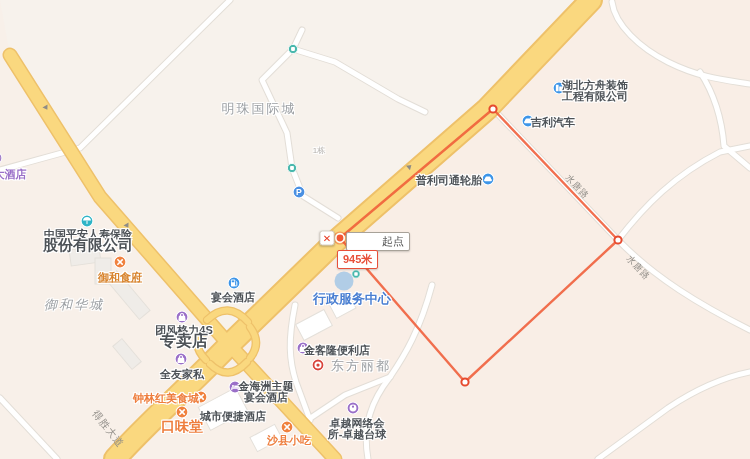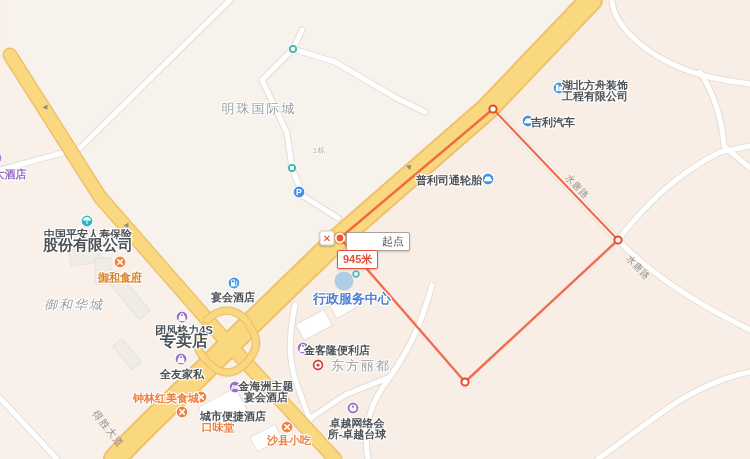--- a/index.html
+++ b/index.html
@@ -227,21 +227,21 @@
           </g>
         </svg></div>
       <div class="poi-label" style="left: 166px; top: 398px; color: rgb(238, 126, 62); font-size: 11px;">钟林红美食城</div>
       <div class="poi-icon" style="left: 182px; top: 412px;"><svg width="13" height="13" viewBox="0 0 12 12">
           <circle cx="6" cy="6" r="5.5" fill="#f0813e" stroke="#fff" stroke-width="1"></circle>
           <g fill="#fff">
             <rect x="5.3" y="2.4" width="1.5" height="7.2" rx=".75" transform="rotate(45 6 6)"></rect>
             <rect x="5.3" y="2.4" width="1.5" height="7.2" rx=".75" transform="rotate(-45 6 6)"></rect>
           </g>
         </svg></div>
-      <div class="poi-label" style="left: 182px; top: 427px; color: rgb(238, 126, 62); font-size: 11px; margin-left: 36px;">口味堂</div>
+      <div class="poi-label" style="left: 182px; top: 427px; color: rgb(238, 126, 62); font-size: 14px;">口味堂</div>
       <div class="poi-icon" style="left: 235px; top: 387px;"><svg width="13" height="13" viewBox="0 0 12 12">
           <circle cx="6" cy="6" r="5.5" fill="#9a6fc8" stroke="#fff" stroke-width="1"></circle>
           <g fill="#fff">
             <circle cx="4.1" cy="5.1" r="1"></circle>
             <path d="M5.3 4.5h3.1c.9 0 1.5.7 1.5 1.5v.3H5.3z"></path>
             <rect x="2.5" y="6.2" width="7" height="1.5" rx=".4"></rect>
             <rect x="2.5" y="7.4" width="1.1" height="1.5"></rect>
             <rect x="8.4" y="7.4" width="1.1" height="1.5"></rect>
           </g>
         </svg></div>

